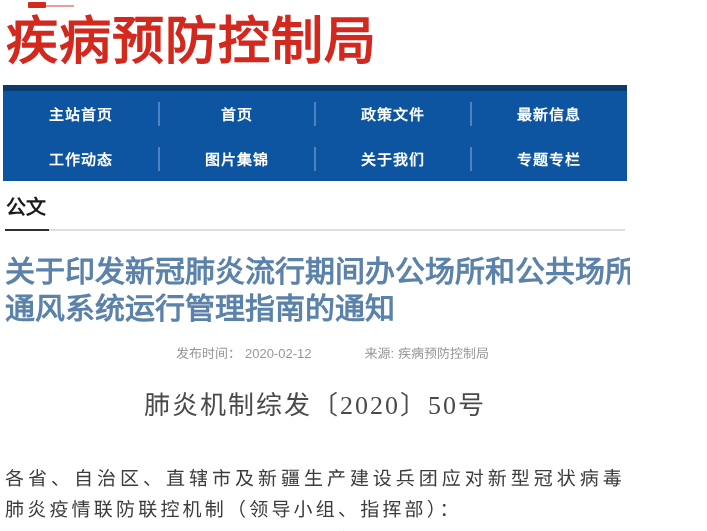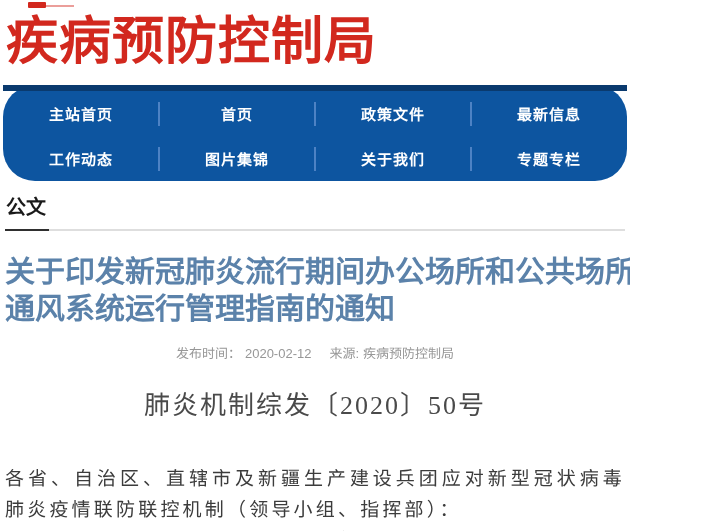--- a/index.html
+++ b/index.html
@@ -44,21 +44,20 @@
     line-height:62px;
     font-weight:900;
     letter-spacing:1px;
     color:var(--red);
     white-space:nowrap;
   }
   
   .main-nav{
     margin:0 3px;
     background:var(--nav-blue);
-    border-radius:32px;
   }
   .nav-topstrip{
     height:6px;
     background:var(--nav-dark);
   }
   .nav-row{
     display:flex;
     height:45px;
   }
   .nav-cell{
@@ -107,21 +106,21 @@
     font-weight:bold;
     color:var(--title-blue);
   }
   .article-meta{
     margin-top:16px;
     text-align:center;
     font-size:13px;
     color:var(--meta-gray);
   }
   .article-meta .sep{display:inline-block;width:18px;}
-  .article-meta .lbl{margin-right:4px;}
+  .article-meta .lbl{margin-right:4px;margin-left:35px;}
   .doc-number{
     margin-top:22px;
     text-align:center;
     font-family:"Liberation Serif",serif;
     font-size:26px;
     letter-spacing:2px;
     color:#4a4a4a;
   }
   .article-body{
     margin-top:42px;

